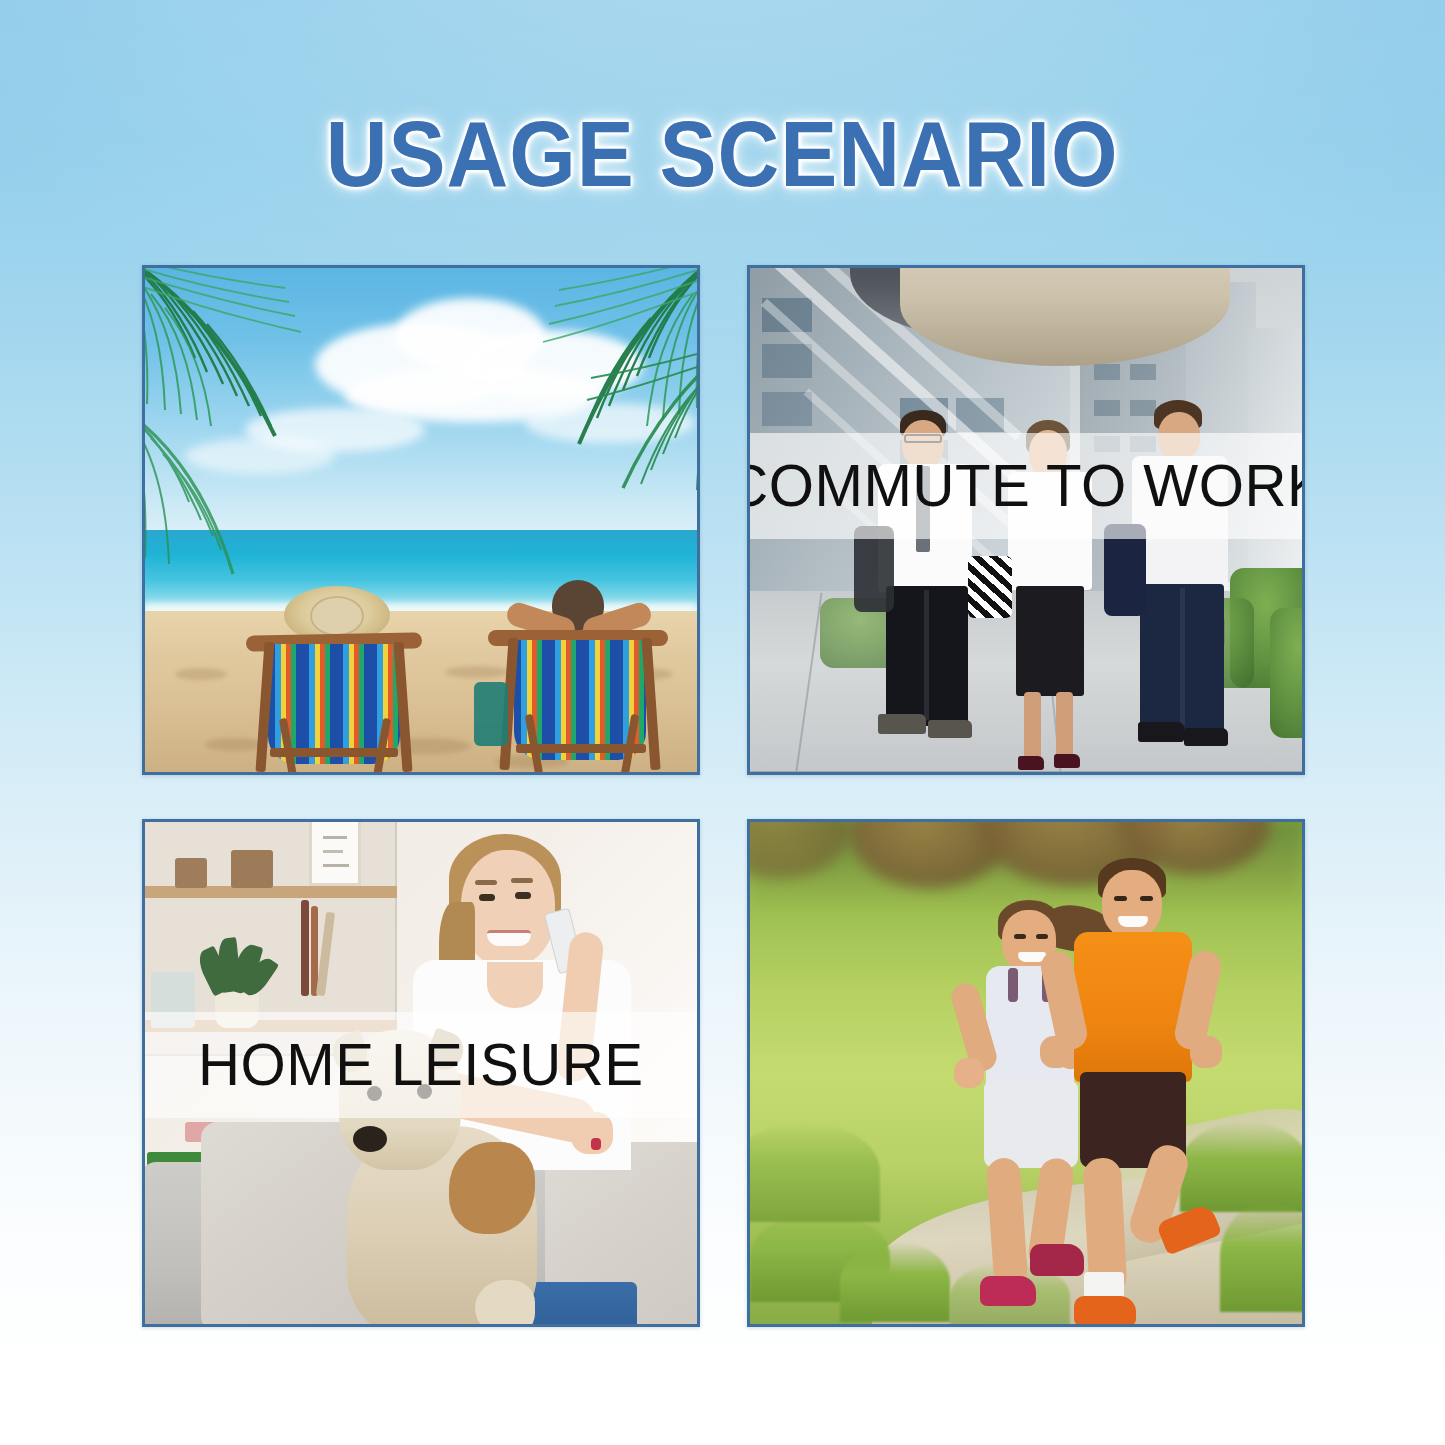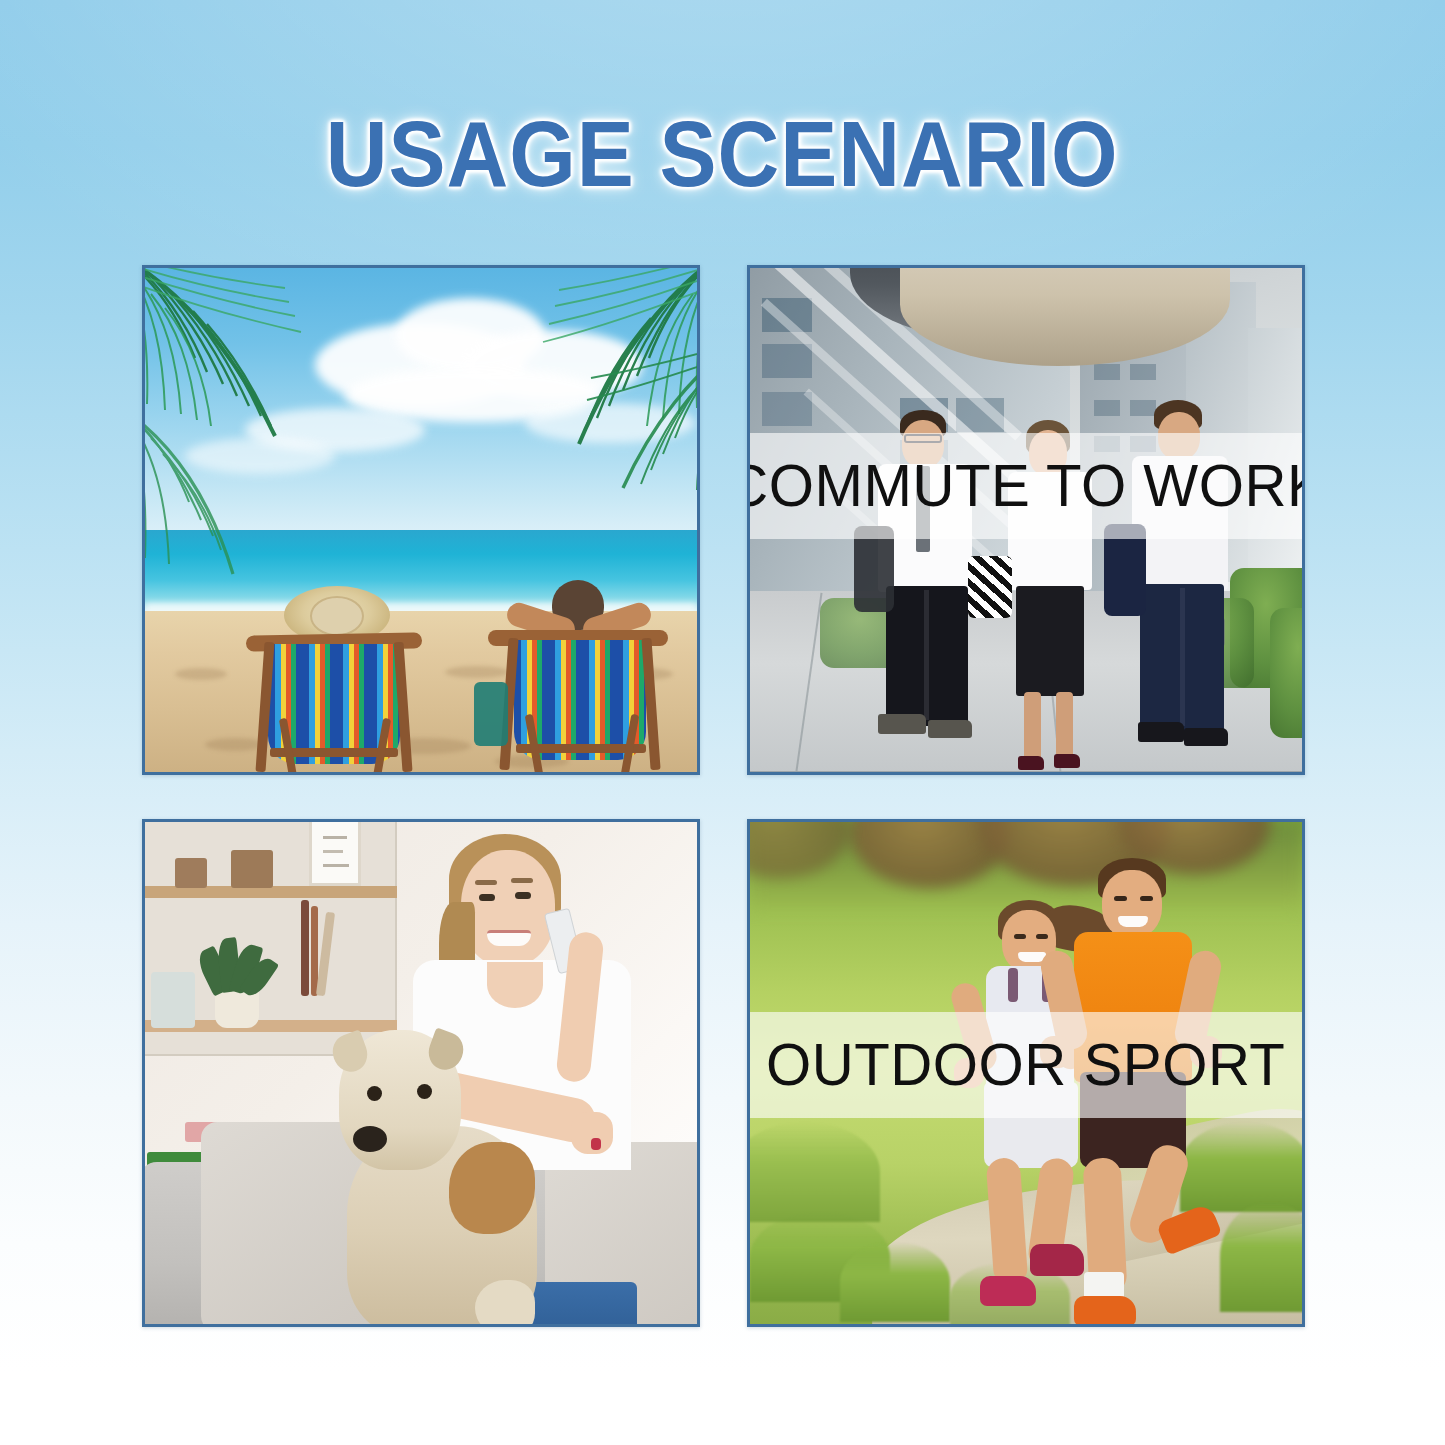--- a/index.html
+++ b/index.html
@@ -598,20 +598,23 @@
           <div class="dog-head" style="left:14px; top:0px; width:122px; height:140px;"></div>
           <div style="position:absolute; left:8px; top:4px; width:34px; height:38px; background:#d9ccb0; border-radius:50% 10% 50% 50%; transform:rotate(-20deg);"></div>
           <div style="position:absolute; left:104px; top:2px; width:34px; height:38px; background:#c9ba99; border-radius:10% 50% 50% 50%; transform:rotate(20deg);"></div>
           <div class="dog-eye" style="left:42px; top:56px; width:15px; height:15px;"></div>
           <div class="dog-eye" style="left:92px; top:54px; width:15px; height:15px;"></div>
           <div class="dog-nose" style="left:28px; top:96px; width:34px; height:26px;"></div>
           <div style="position:absolute; left:150px; top:250px; width:60px; height:56px; background:#e4dac4; border-radius:50% 40% 40% 50%;"></div>
         </div>
       </div>
 
+      <div class="caption-band">
+        <span class="caption-text">HOME LEISURE</span>
+      </div>
     </div>
 
     <div class="card card-d">
       <div class="scene">
         <div class="park-bg"></div>
         <div class="park-blur-top"></div>
 
         <div class="tree-blob" style="left:100px; top:-44px; width:160px; height:110px;"></div>
         <div class="tree-blob" style="left:230px; top:-56px; width:190px; height:120px;"></div>
         <div class="tree-blob" style="left:370px; top:-48px; width:150px; height:100px;"></div>
@@ -661,19 +664,16 @@
           <div style="position:absolute; left:122px; top:178px; width:32px; height:32px; background:#e0ab7e; border-radius:42%;"></div>
           <div class="run-shorts-m" style="left:12px; top:214px; width:106px; height:96px;"></div>
           <div class="run-limb" style="left:18px; top:300px; width:38px; height:136px; transform:rotate(-3deg);"></div>
           <div class="run-limb" style="left:72px; top:286px; width:38px; height:100px; transform:rotate(18deg);"></div>
           <div class="sock" style="left:16px; top:414px; width:40px; height:34px;"></div>
           <div class="shoe-orange" style="left:6px; top:438px; width:62px; height:30px;"></div>
           <div class="shoe-orange" style="left:92px; top:354px; width:58px; height:34px; transform:rotate(-22deg);"></div>
         </div>
       </div>
 
-      <div class="caption-band">
-        <span class="caption-text">OUTDOOR SPORT</span>
-      </div>
     </div>
 
   </div>
 </div>
 
 </body></html>

